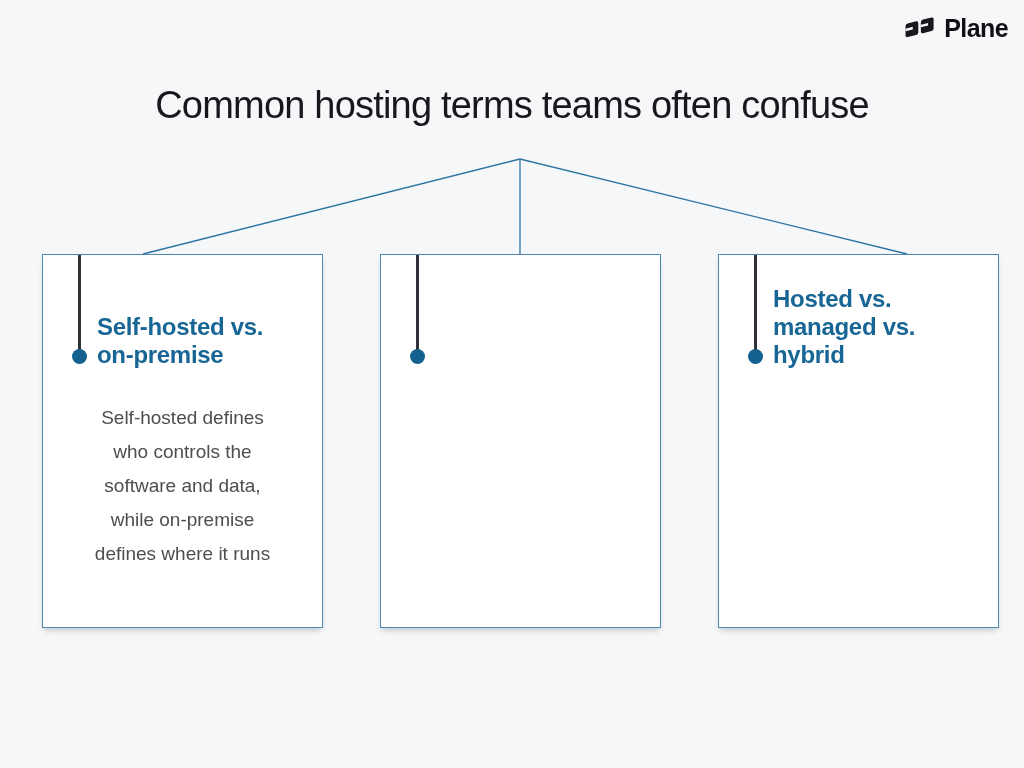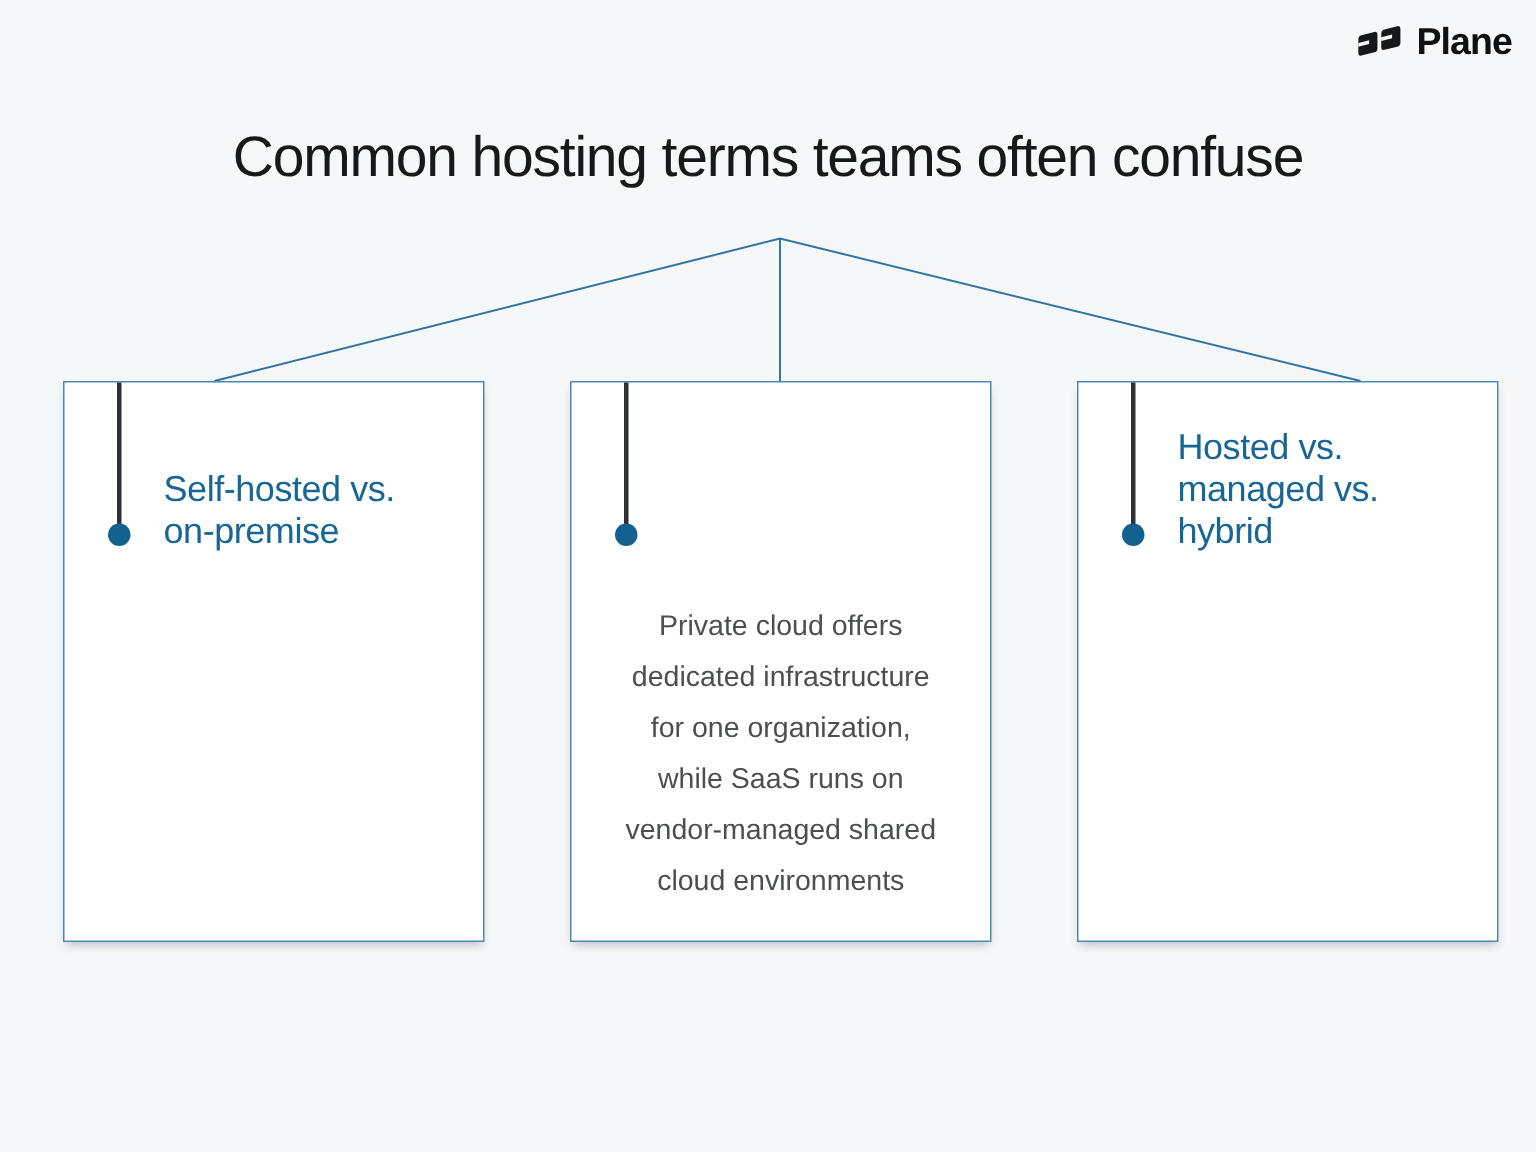--- a/index.html
+++ b/index.html
@@ -85,29 +85,29 @@
     position: absolute;
     left: 29px;
     top: 94px;
     width: 15px;
     height: 15px;
     border-radius: 50%;
     background: #14608f;
   }
   .card-heading {
     position: absolute;
-    left: 66px;
+    left: 54px;
     right: 12px;
     top: 0;
     height: 114px;
     display: flex;
     align-items: flex-end;
     font-size: 24px;
     line-height: 28px;
-    font-weight: 400;
+    font-weight: 700;
     letter-spacing: -0.3px;
     color: #176695;
     white-space: pre-line;
   }
   .card-body {
     position: absolute;
     left: 10px;
     right: 10px;
     top: 146px;
     text-align: center;
@@ -140,31 +140,30 @@
     <span class="logo-text">Plane</span>
   </div>
 
   <div class="title">Common hosting terms teams often confuse</div>
 
   <div class="card card-1">
     <div class="pin-line"></div>
     <div class="pin-dot"></div>
     <div class="card-heading">Self-hosted vs.
 on-premise</div>
+    <div class="card-body">Self-hosted defines
+who controls the
+software and data,
+while on-premise
+defines where it runs</div>
   </div>
 
   <div class="card card-2">
     <div class="pin-line"></div>
     <div class="pin-dot"></div>
-    <div class="card-body">Private cloud offers
-dedicated infrastructure
-for one organization,
-while SaaS runs on
-vendor-managed shared
-cloud environments</div>
   </div>
 
   <div class="card card-3">
     <div class="pin-line"></div>
     <div class="pin-dot"></div>
     <div class="card-heading">Hosted vs.
 managed vs.
 hybrid</div>
   </div>
 

